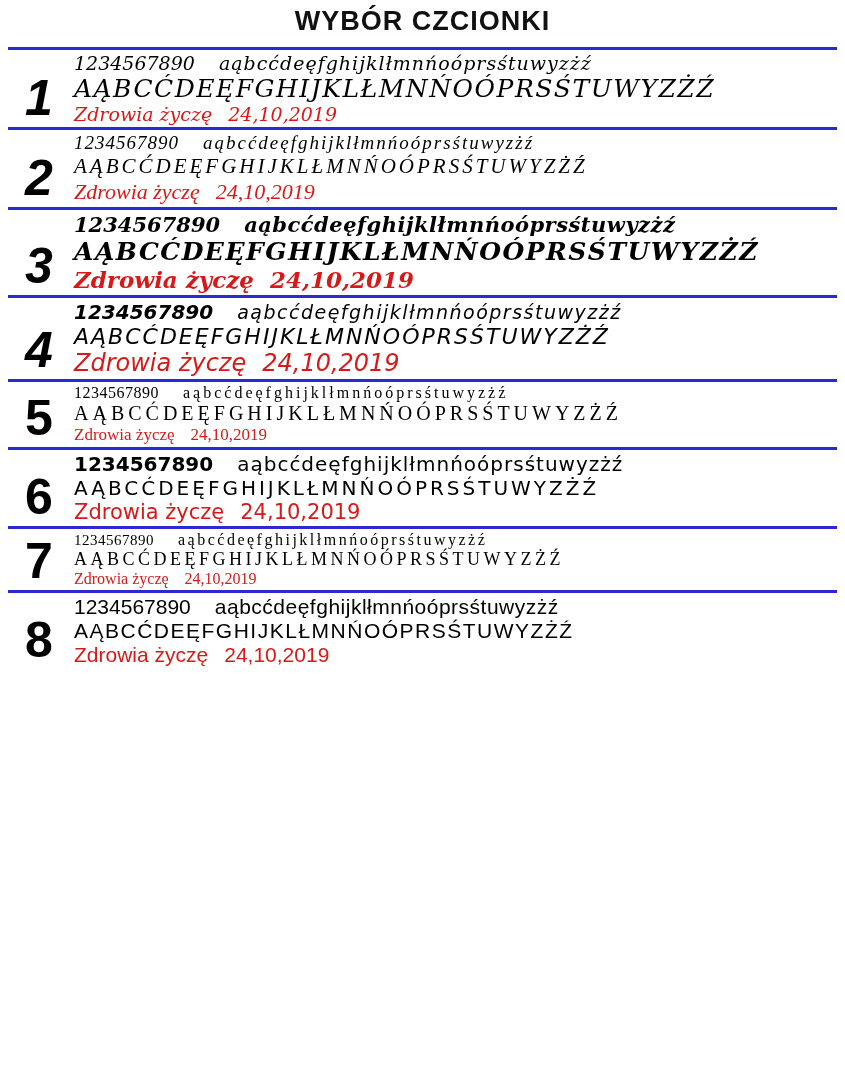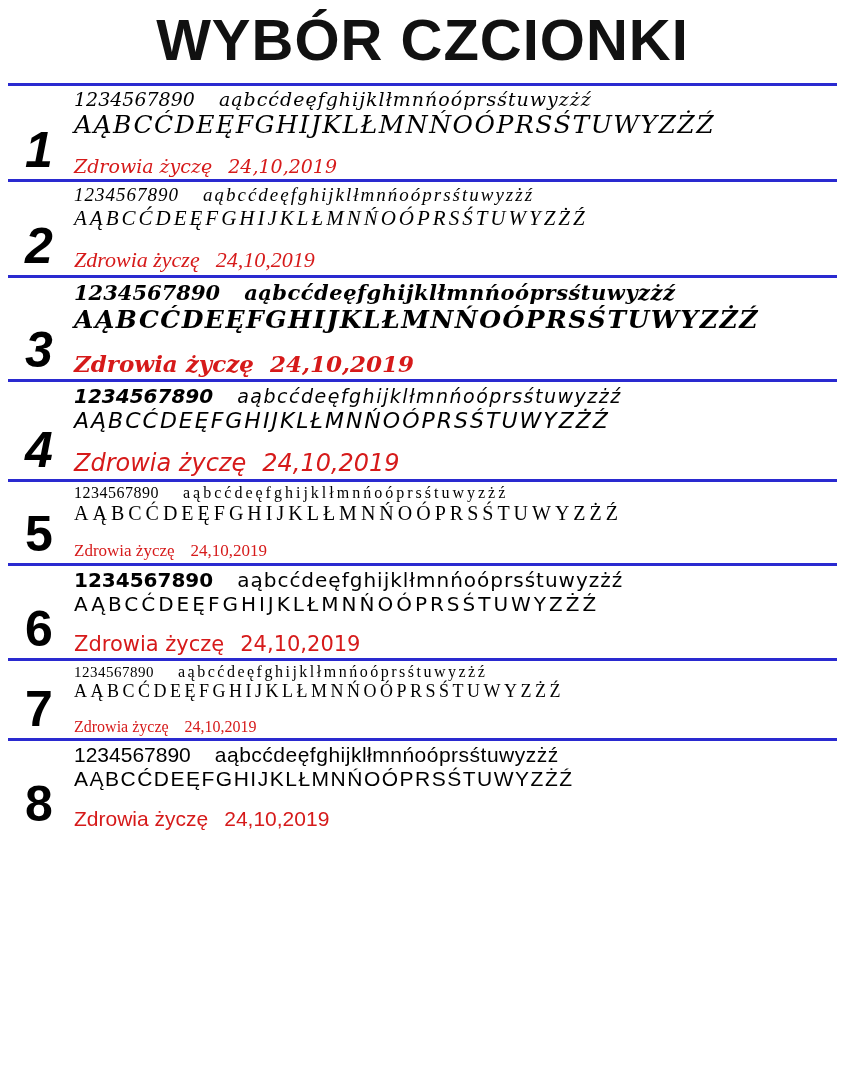--- a/index.html
+++ b/index.html
@@ -17,21 +17,21 @@
   .page {
     position: relative;
     width: 845px;
     height: 1080px;
     box-sizing: border-box;
   }
   .page-title {
     text-align: center;
     font-family: "Liberation Sans", sans-serif;
     font-weight: bold;
-    font-size: 58px;
+    font-size: 27px;
     letter-spacing: 1px;
     margin: 6px 0 10px 0;
     color: #111111;
   }
   .rules {
     display: block;
   }
   .divider {
     height: 3px;
     background: #2a2ad0;
@@ -81,21 +81,20 @@
   .upper {
     display: block;
   }
   .greeting {
     color: #d61a1a;
     display: flex;
     align-items: baseline;
   }
   .greeting .g-date {
     padding-left: 16px;
-    margin-top: 16px;
   }
 
   
 
   
   .f1 { font-family: "DejaVu Serif", serif; font-style: italic; }
   .f1 .digits { font-size: 19px; }
   .f1 .lower { font-size: 19px; letter-spacing: 1px; }
   .f1 .upper { font-size: 25px; letter-spacing: 1.5px; }
   .f1 .greeting { font-size: 19px; }

